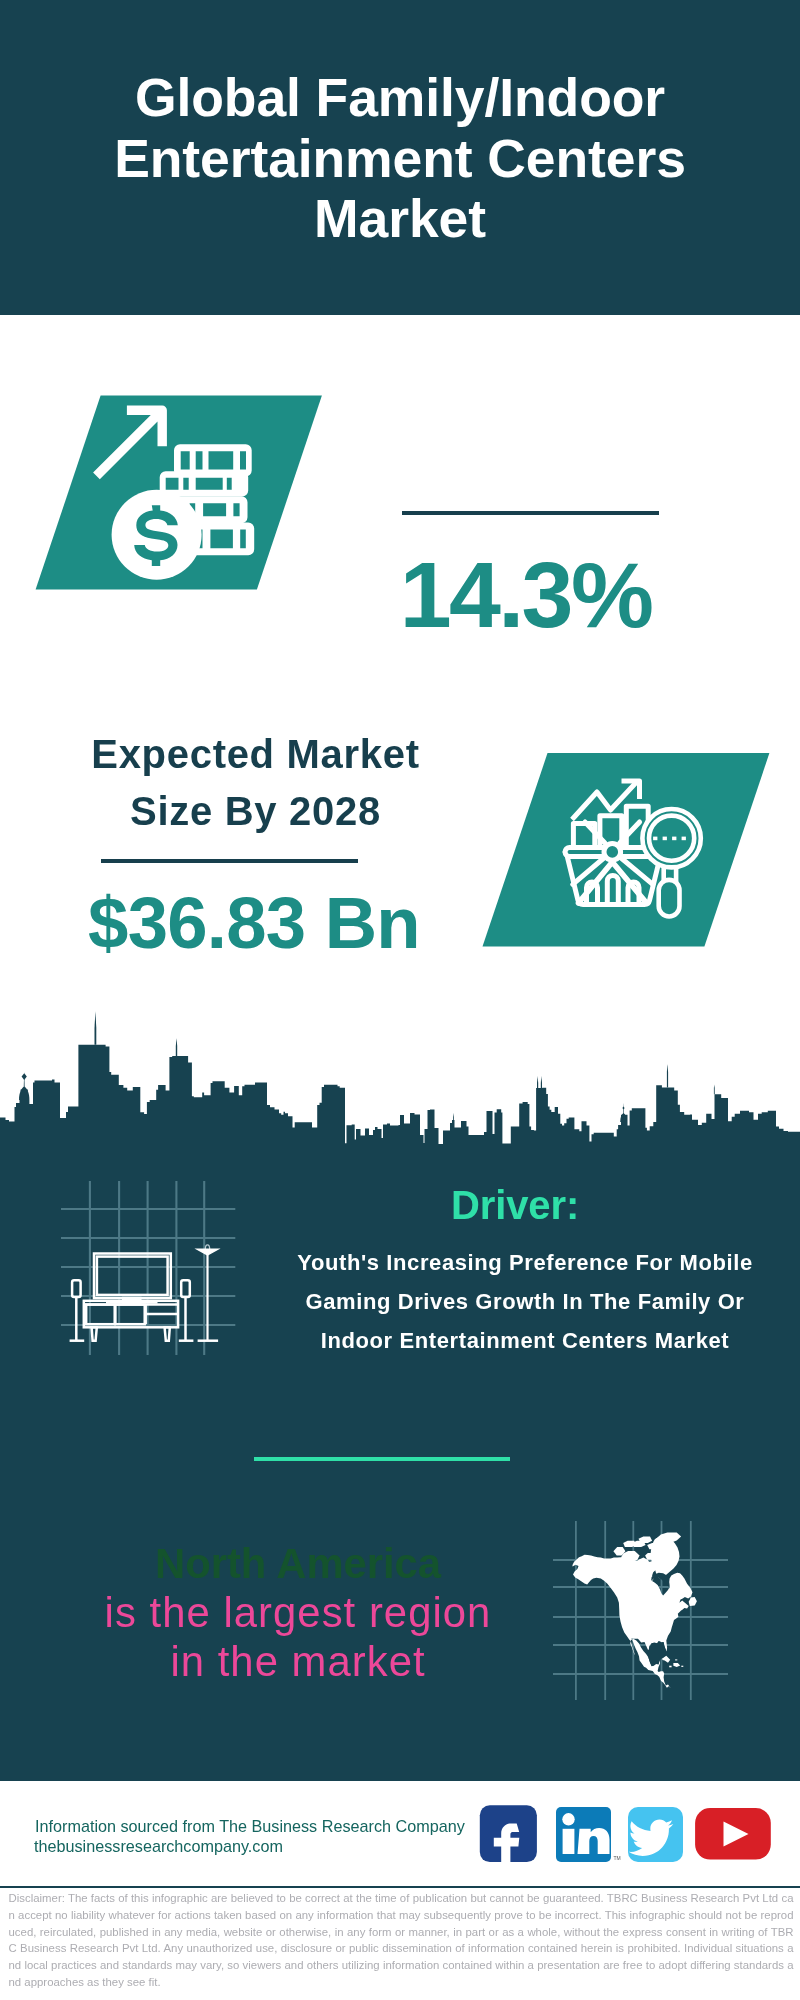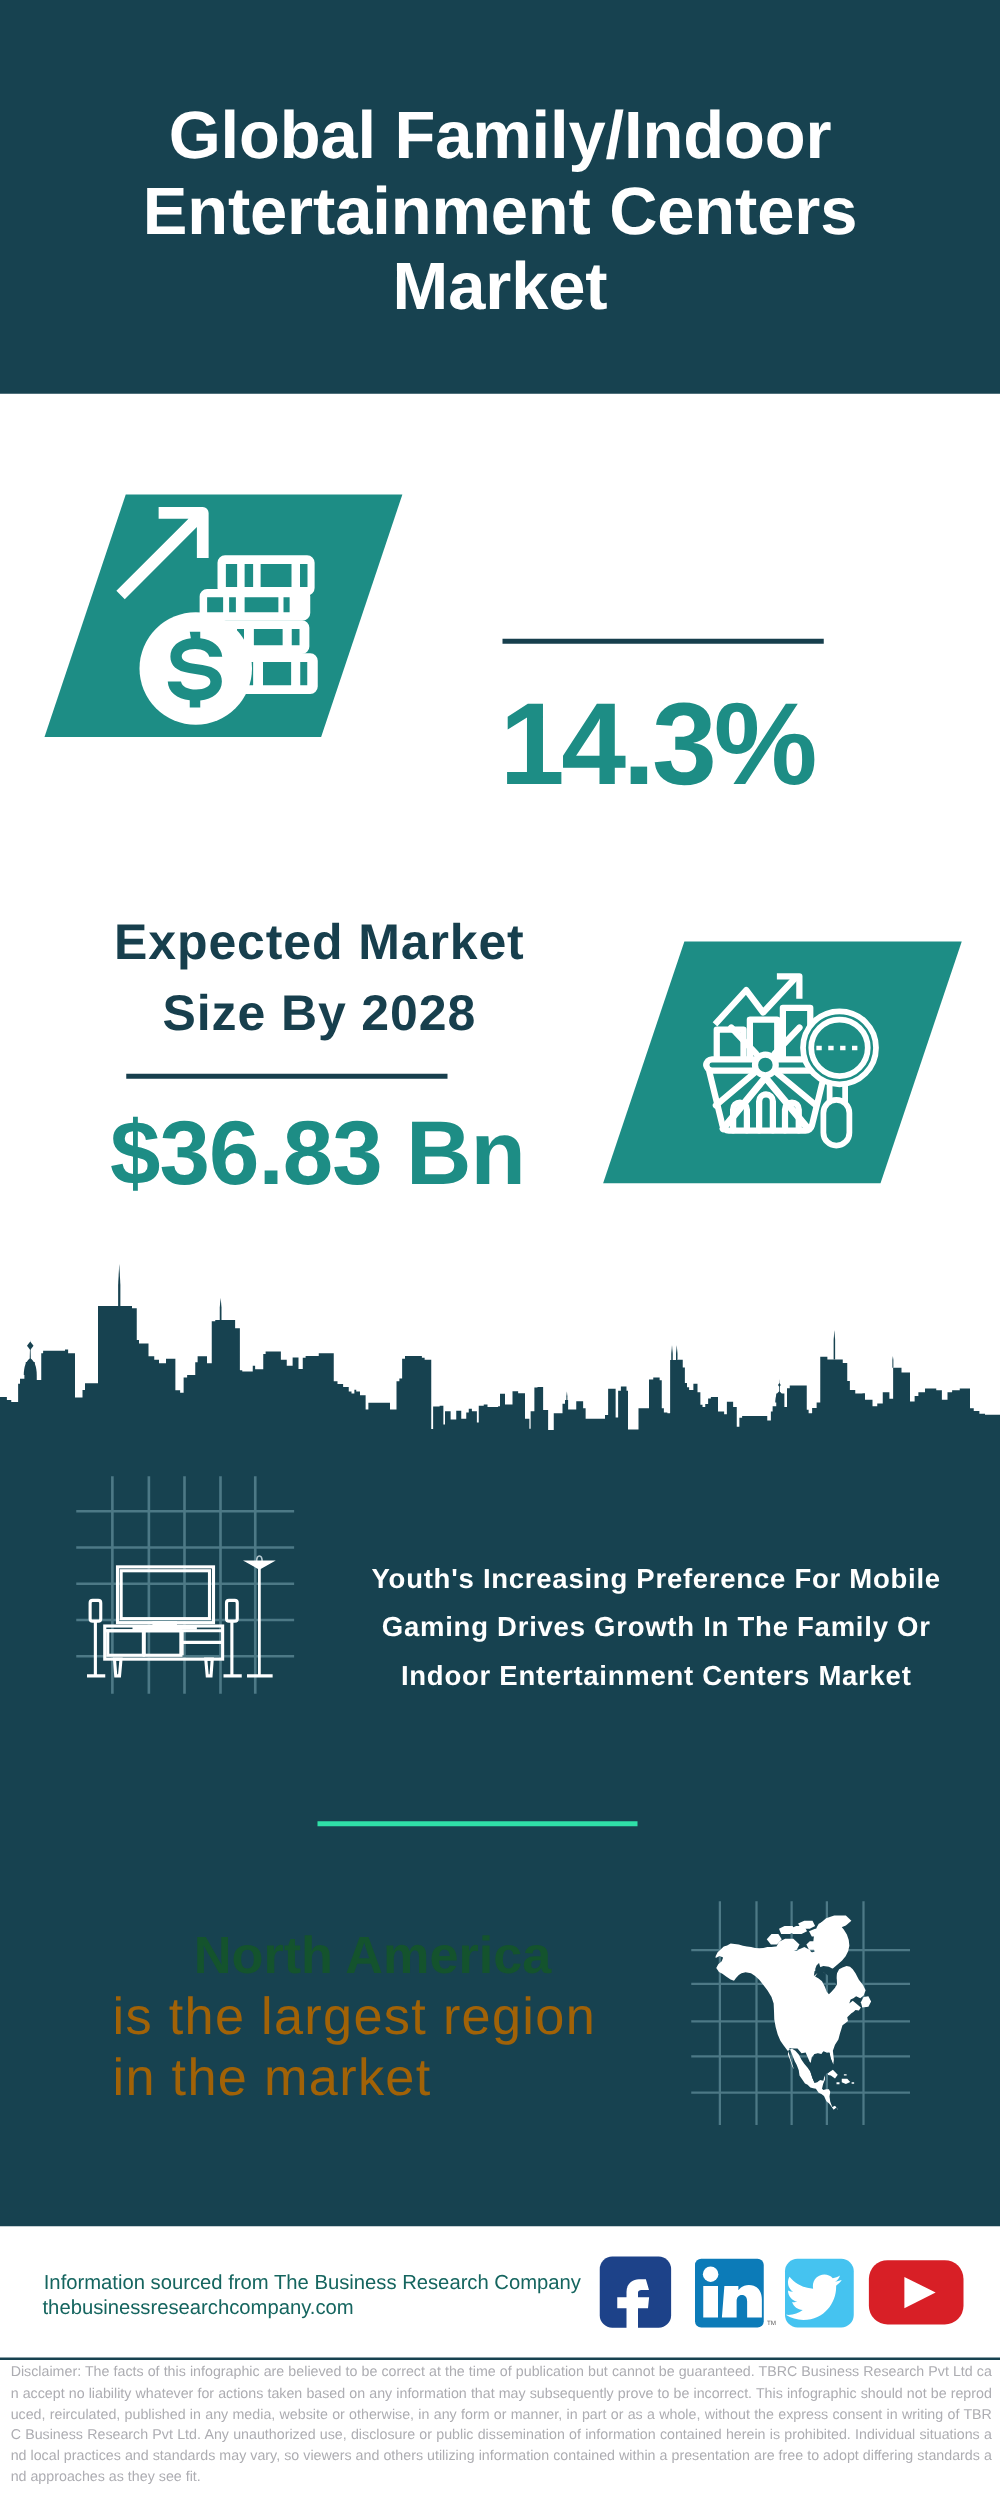--- a/index.html
+++ b/index.html
@@ -1,21 +1,21 @@
 <!DOCTYPE html>
 <html><head>
 <meta charset="utf-8">
 <style>
 html,body{margin:0;padding:0;}
 body{width:800px;height:2000px;background:#ffffff;font-family:"Liberation Sans",sans-serif;overflow:hidden;-webkit-font-smoothing:antialiased;}
 .page{position:relative;width:800px;height:2000px;overflow:hidden;background:#ffffff;}
 
 
 .header{position:absolute;left:0;top:0;width:800px;height:315px;background:#174250;}
-.header-title{position:absolute;left:60px;right:60px;top:67px;margin:12px;color:#ffffff;
+.header-title{position:absolute;left:60px;right:60px;top:67px;margin:1px;color:#ffffff;
   font-size:53.5px;font-weight:bold;line-height:60.5px;text-align:center;letter-spacing:-0.1px;}
 
 
 .stat-label{position:absolute;color:#173f4d;font-size:40px;font-weight:bold;line-height:57px;text-align:center;letter-spacing:0.7px;}
 .stat-rule{position:absolute;height:4px;background:#173f4d;}
 .stat-value{position:absolute;color:#1d8d85;font-weight:bold;text-align:center;white-space:nowrap;}
 
 #growth-label{left:350px;top:378px;width:380px;}
 #growth-rule{left:402px;top:511px;width:257px;}
 #growth-value{left:333px;top:549px;width:385px;font-size:93.3px;line-height:92px;letter-spacing:-2.6px;}
@@ -35,22 +35,22 @@
 
 #driver-heading{position:absolute;left:275px;top:1183px;width:480px;color:#2fe0a8;font-size:40px;
   font-weight:bold;line-height:44px;text-align:center;letter-spacing:-0.1px;}
 #driver-text{position:absolute;left:288px;top:1244px;width:474px;color:#ffffff;font-size:22px;
   font-weight:bold;line-height:38.8px;text-align:center;letter-spacing:0.6px;}
 #driver-divider{position:absolute;left:254px;top:1456.6px;width:256px;height:4.7px;background:#2fe0a8;}
 
 
 #region-name{position:absolute;left:90px;top:1540px;width:416px;color:#14532d;font-size:41.8px;
   font-weight:bold;line-height:48.8px;text-align:center;letter-spacing:-0.05px;}
-#region-text{position:absolute;left:90px;top:1589px;width:416px;color:#a16207;font-size:41.8px;
-  font-weight:normal;line-height:48.8px;letter-spacing:1.05px;}
+#region-text{position:absolute;left:90px;top:1589px;width:416px;color:#ec4899;font-size:41.8px;
+  font-weight:normal;line-height:48.8px;text-align:center;letter-spacing:1.05px;}
 
 
 .footer{position:absolute;left:0;top:0;width:800px;height:2000px;}
 .source-line{position:absolute;color:#15655f;font-size:14.5px;line-height:24px;}
 #source-1{left:35px;top:1814px;font-size:16.2px;}
 #source-2{left:34px;top:1834px;font-size:16.2px;}
 .disclaimer{position:absolute;left:8.5px;top:1890px;width:785px;color:#adadb2;font-size:11.38px;letter-spacing:0.012px;
   line-height:16.8px;text-align:justify;word-break:break-all;font-family:"Liberation Sans",sans-serif;}
 .hairline{position:absolute;left:0;width:800px;height:2px;background:#174250;}
 </style>
@@ -226,20 +226,21 @@
       <path d="M91.6,1327.3 l1.0,13.4 h3.0 l1.2,-13.4 Z"></path>
       <path d="M169.8,1327.3 l-1.0,13.4 h-3.0 l-1.2,-13.4 Z"></path>
 
       <ellipse cx="207.5" cy="1249.3" rx="2.2" ry="4.5" stroke-width="1.3" stroke="#b9cbd2" fill="none"></ellipse>
       <path d="M196.9,1249.1 H218.1 L207.5,1255.0 Z" fill="#ffffff" stroke-width="1.3"></path>
       <path d="M207.5,1253.5 V1340.7" stroke-width="2.2"></path>
       <path d="M197.6,1340.7 H218.1"></path>
     </g>
   </svg>
 
+  <div id="driver-heading">Driver:</div>
   <div id="driver-text">Youth's Increasing Preference For Mobile Gaming Drives Growth In The Family Or Indoor Entertainment Centers Market</div>
   <div id="driver-divider"></div>
 
   <svg class="namap" width="185" height="195" viewBox="548 1510 185 195" style="position:absolute;left:548px;top:1510px;">
     <g stroke="#4d7986" stroke-width="1.8" fill="none">
       <path d="M553,1560 H728"></path>
         <path d="M553,1587 H728"></path>
         <path d="M553,1617 H728"></path>
       <path d="M553,1645 H728"></path>
         <path d="M553,1674 H728"></path>

